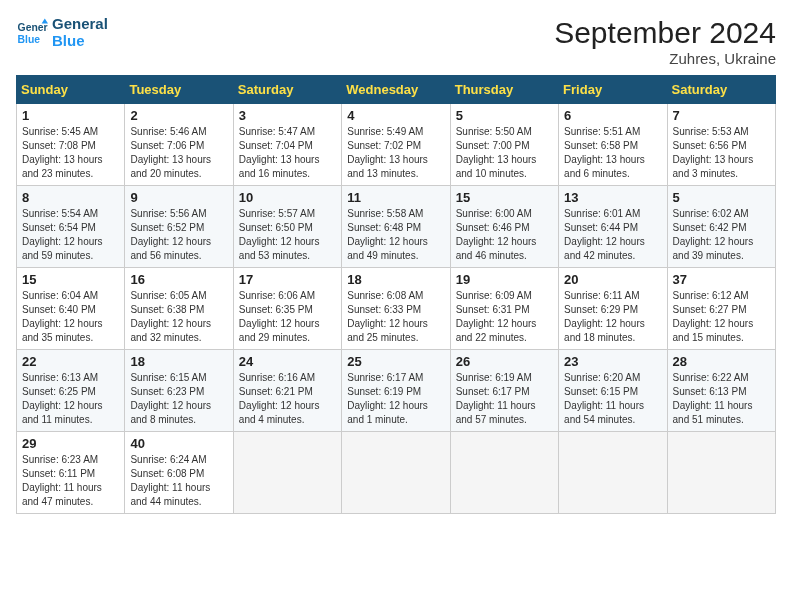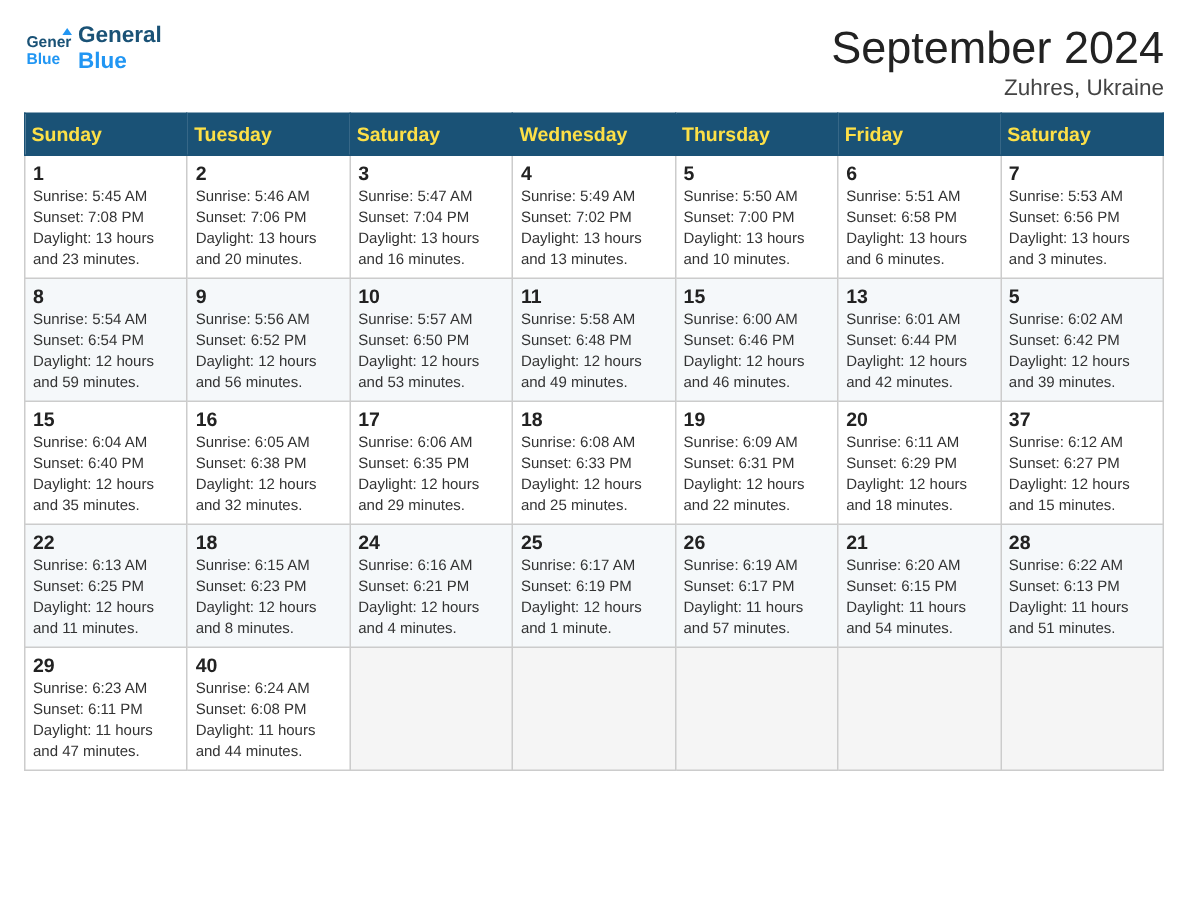--- a/index.html
+++ b/index.html
@@ -322,21 +322,21 @@
         </td>
         <td>
         <span class="day-num">26</span>
         <div class="day-content">
           Sunrise: 6:19 AM<br>
           Sunset: 6:17 PM<br>
           Daylight: 11 hours and 57 minutes.
         </div>
         </td>
         <td>
-        <span class="day-num">21</span>
+        <span class="day-num">23</span>
         <div class="day-content">
           Sunrise: 6:20 AM<br>
           Sunset: 6:15 PM<br>
           Daylight: 11 hours and 54 minutes.
         </div>
         </td>
         <td>
         <span class="day-num">28</span>
         <div class="day-content">
           Sunrise: 6:22 AM<br>

